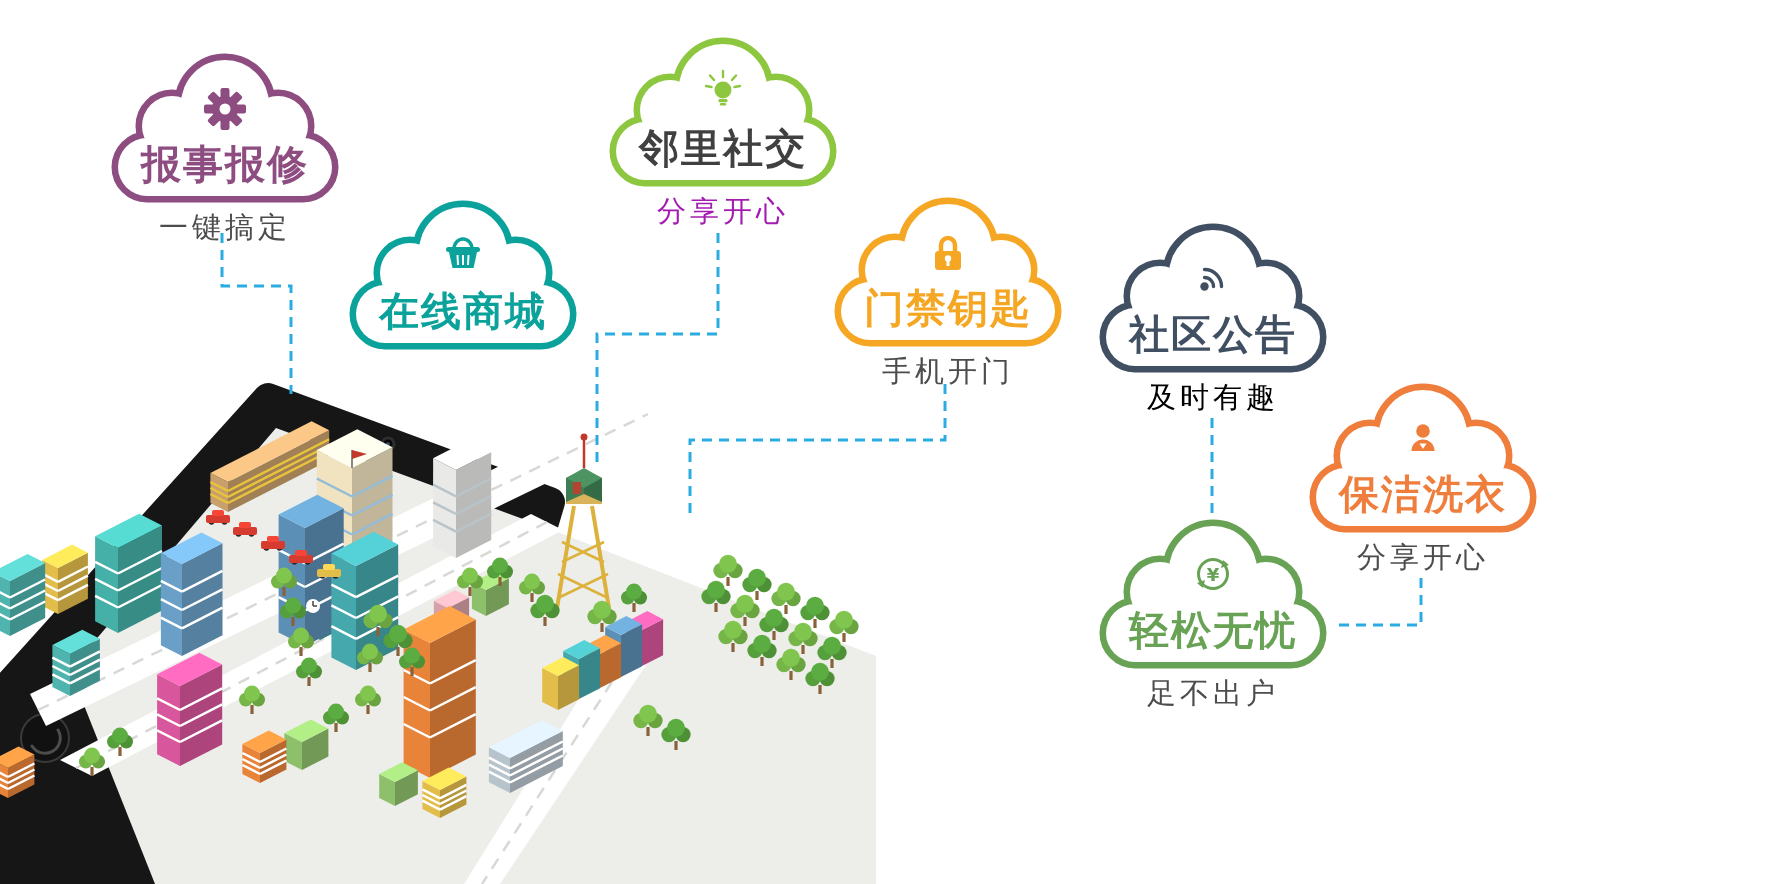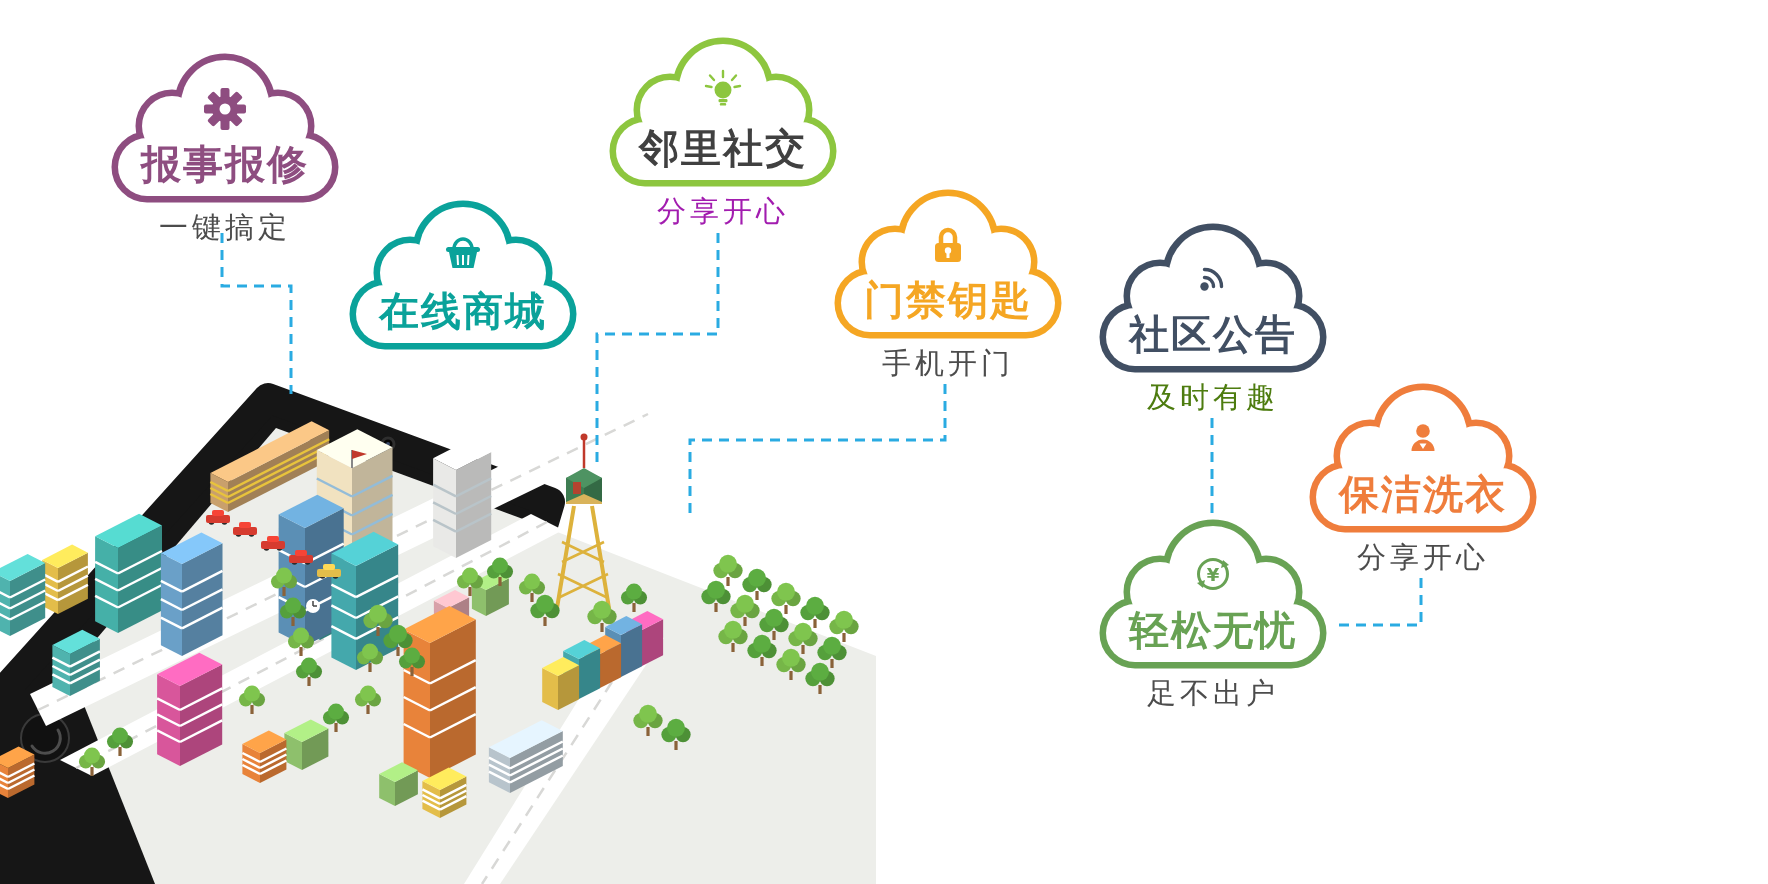--- a/index.html
+++ b/index.html
@@ -12,21 +12,21 @@
   .cloud-wrap{position:relative;width:230px;height:152px;}
   svg.cloud{display:block;}
   .cl-line{fill:none;stroke-width:13px;}
   .cl-fill{fill:#ffffff;stroke:none;}
   .cloud-title{position:absolute;left:0;top:92px;width:100%;text-align:center;
                font-size:40px;font-weight:bold;letter-spacing:2px;line-height:1;white-space:nowrap;}
   .subtitle{margin-top:8px;font-size:29px;letter-spacing:4px;line-height:1.1;white-space:nowrap;}
   .f-baoshi   {left:110px; top:52px;}
   .f-shangcheng{left:348px;top:199px;}
   .f-linli    {left:608px; top:36px;}
-  .f-menjin   {left:833px; top:188px;}
+  .f-menjin   {left:833px; top:196px;}
   .f-gonggao  {left:1098px;top:222px;}
   .f-baojie   {left:1308px;top:382px;}
   .f-jiaofei  {left:1098px;top:518px;}
 </style>
 </head>
 <body>
 
 <div class="page" style="background: rgb(255, 255, 255);">
 
   <svg class="defs-svg" aria-hidden="true">
@@ -637,21 +637,21 @@
         <use href="#cloudShape" class="cl-line" stroke="#414f63"></use>
         <use href="#cloudShape" class="cl-fill"></use>
         <g transform="translate(114,57)" fill="#414f63" stroke="#414f63">
           <circle cx="-7.5" cy="7.5" r="4.2" stroke="none"></circle>
           <path d="M 1.5 7.5 A 9 9 0 0 0 -7.5 -1.5" fill="none" stroke-width="3.4" stroke-linecap="round"></path>
           <path d="M 9.5 7.5 A 17 17 0 0 0 -7.5 -9.5" fill="none" stroke-width="3.4" stroke-linecap="round"></path>
         </g>
       </svg>
       <div class="cloud-title" style="color: rgb(65, 79, 99);">社区公告</div>
     </div>
-    <div class="subtitle" style="color: #4d7c0f;">及时有趣</div>
+    <div class="subtitle" style="color: #000000;">及时有趣</div>
   </div>
 
   <div class="feature f-baojie">
     <div class="cloud-wrap">
       <svg class="cloud" viewBox="0 0 230 152" width="230" height="152">
         <use href="#cloudShape" class="cl-line" stroke="#ef7d3c"></use>
         <use href="#cloudShape" class="cl-fill"></use>
         <g transform="translate(115,55)" fill="#ef7d3c">
           <circle cy="-6" r="6.8"></circle>
           <path d="M -11.5 14 A 11.5 11.5 0 0 1 11.5 14 Z"></path>

